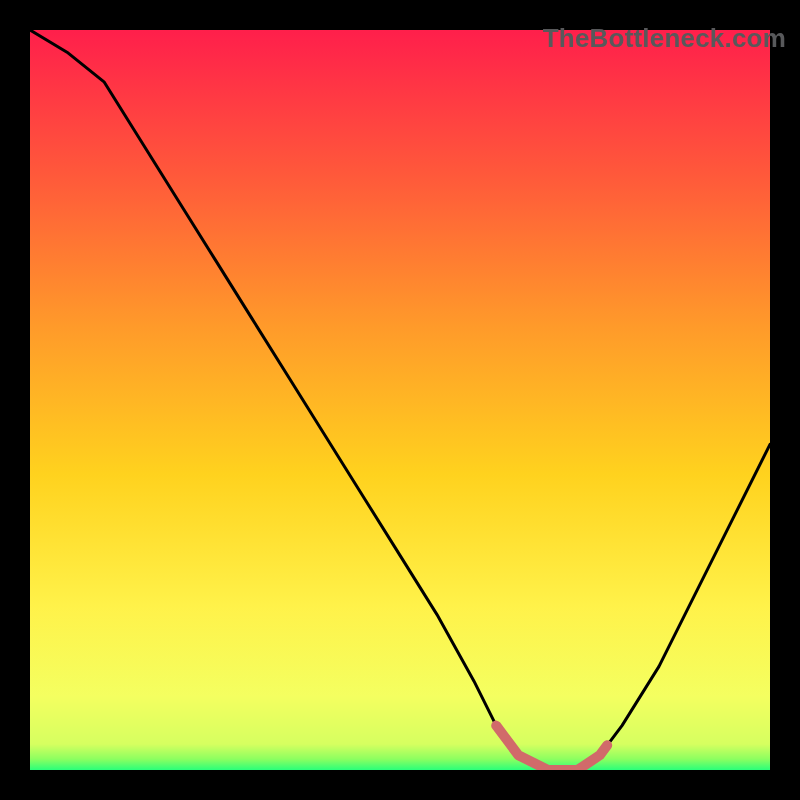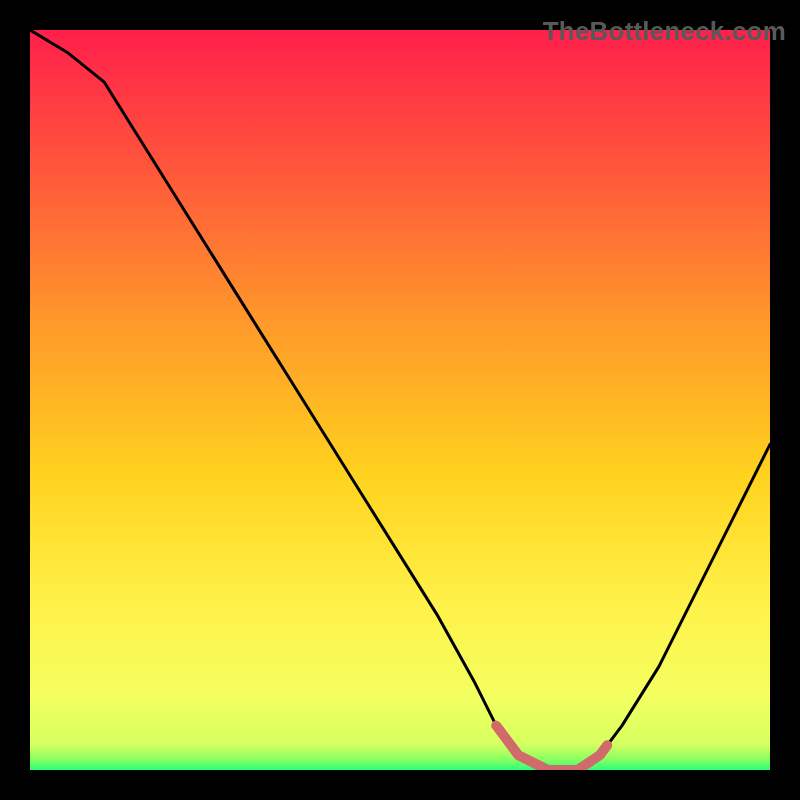--- a/index.html
+++ b/index.html
@@ -13,21 +13,21 @@
   .frame {
     position: absolute;
     left: 30px;
     top: 30px;
     width: 740px;
     height: 740px;
     background: #000;
   }
   .watermark {
     position: absolute;
-    top: 16px;
+    top: 23px;
     right: 14px;
     font-family: Arial, Helvetica, sans-serif;
     font-size: 26px;
     font-weight: 600;
     color: #58595b;
     letter-spacing: 0.2px;
     z-index: 5;
   }
   svg {
     display: block;

